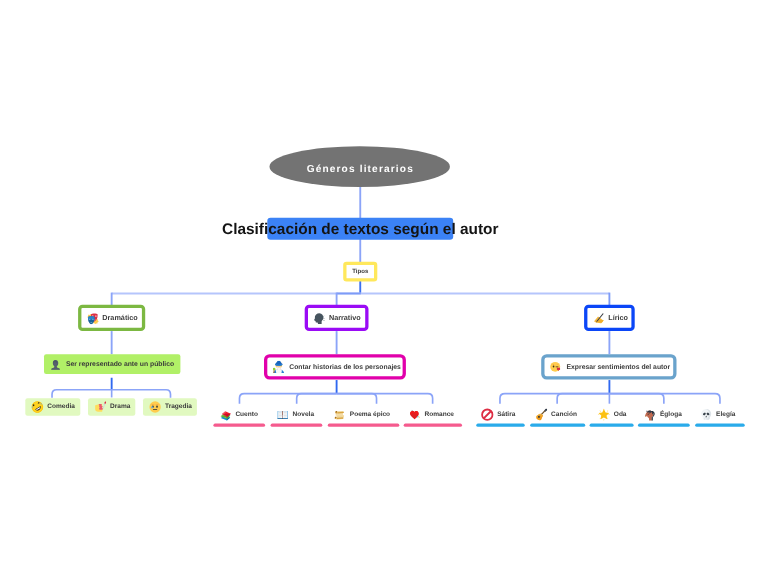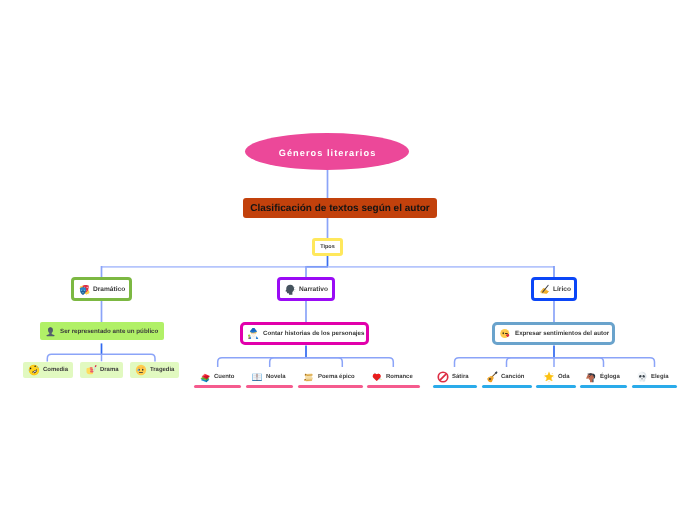--- a/index.html
+++ b/index.html
@@ -4,26 +4,26 @@
 <style>
   html,body{margin:0;padding:0;}
   body{width:696px;height:520px;background:#ffffff;font-family:"Liberation Sans",sans-serif;overflow:hidden;
         -webkit-font-smoothing:antialiased;text-rendering:geometricPrecision;}
   #stage{position:relative;width:696px;height:520px;}
   svg.links{position:absolute;left:0;top:0;width:696px;height:520px;pointer-events:none;}
   .node{position:absolute;box-sizing:border-box;display:flex;align-items:center;white-space:nowrap;}
   .emoji{display:inline-block;flex:none;}
 
   
-  .root{left:245px;top:133px;width:164px;height:37px;border-radius:50%;background:#ec4899;
+  .root{left:245px;top:133px;width:164px;height:37px;border-radius:50%;background:#737373;
         color:#fff;font-weight:bold;font-size:9.2px;letter-spacing:1.05px;text-indent:1.05px;justify-content:center;padding-top:3px;}
 
   
-  .subtitle{left:243px;top:198px;width:194px;height:20px;background:#c2410c;border-radius:3px;
-        color:#141414;font-weight:bold;font-size:10px;justify-content:center;}
+  .subtitle{left:243px;top:198px;width:169px;height:20px;background:#3b82f6;border-radius:3px;
+        color:#141414;font-weight:bold;font-size:14px;justify-content:center;}
 
   
   .tipos{left:312px;top:238px;width:31px;height:18px;background:#fff;border:3px solid #ffe85c;
         border-radius:3px;color:#3b3b3b;font-weight:bold;font-size:5.5px;justify-content:center;}
 
   
   .branch{background:#fff;border-radius:4px;font-weight:bold;font-size:6.6px;color:#3b3b3b;
         gap:3px;padding-left:5px;border-style:solid;}
   .branch .emoji{width:11px;height:11px;}
 

